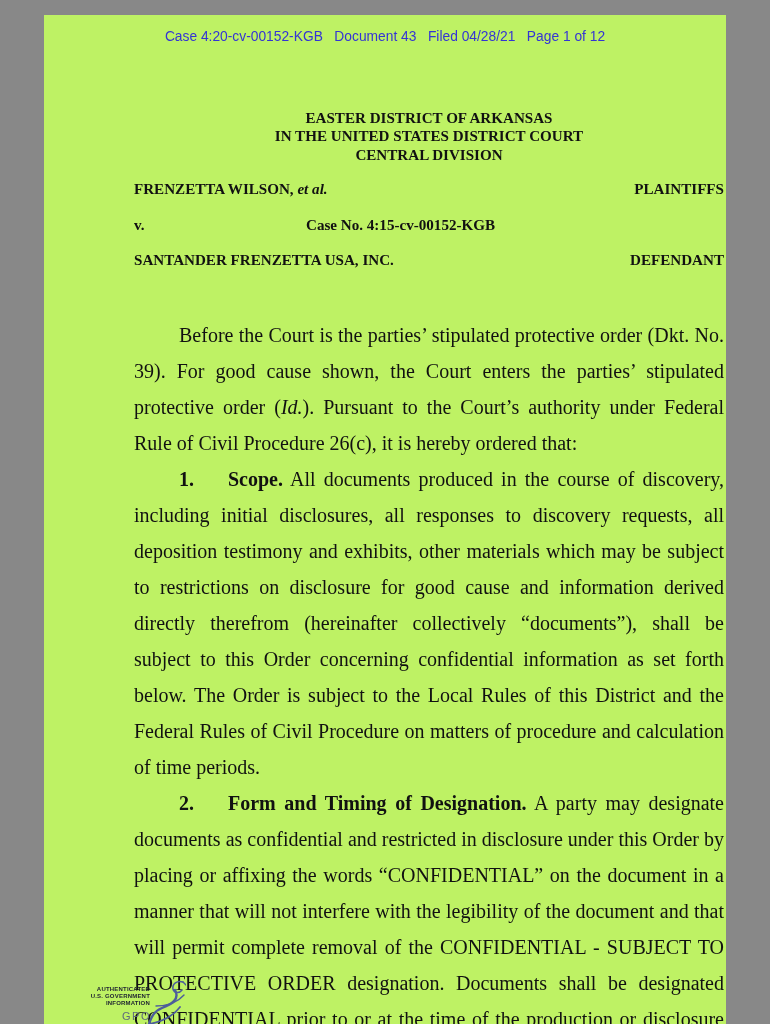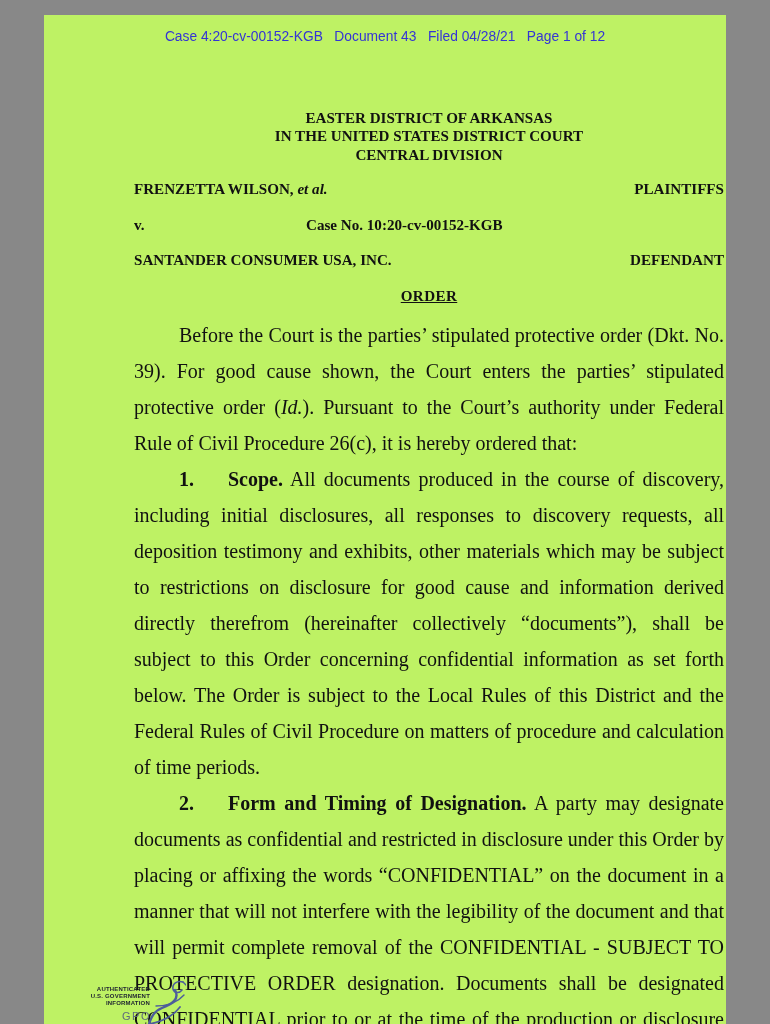--- a/index.html
+++ b/index.html
@@ -99,31 +99,28 @@
     <div>CENTRAL DIVISION</div>
   </div>
 
   <div class="caption">
     <div class="cap-row">
       <span>FRENZETTA WILSON, </span><span class="i">et al.</span>
       <span class="cap-right">PLAINTIFFS</span>
     </div>
     <div class="cap-row">
       <span>v.</span>
-      <span class="case-no">Case No. 10:20-cv-00152-KGB</span>
+      <span class="case-no">Case No. 4:15-cv-00152-KGB</span>
     </div>
     <div class="cap-row">
-      <span>SANTANDER CONSUMER USA, INC.</span>
+      <span>SANTANDER FRENZETTA USA, INC.</span>
       <span class="cap-right">DEFENDANT</span>
     </div>
   </div>
 
-  <div class="order-title">
-    <span>ORDER</span>
-  </div>
 
   <div class="order-body">
       <div class="para"><span>Before the Court is the parties’ stipulated protective order (Dkt. No. 39).  For good cause shown, the Court enters the parties’ stipulated protective order (</span><span class="i">Id.</span><span>).  Pursuant to the Court’s authority under Federal Rule of Civil Procedure 26(c), it is hereby ordered that:</span></div>
       <div class="para"><span class="b">1.</span><span class="tab"></span><span class="b">Scope.</span><span>  All documents produced in the course of discovery, including initial disclosures, all responses to discovery requests, all deposition testimony and exhibits, other materials which may be subject to restrictions on disclosure for good cause and information derived directly therefrom (hereinafter collectively “documents”), shall be subject to this Order concerning confidential information as set forth below.  The Order is subject to the Local Rules of this District and the Federal Rules of Civil Procedure on matters of procedure and calculation of time periods.</span></div>
       <div class="para justify-last"><span class="b">2.</span><span class="tab"></span><span class="b">Form and Timing of Designation.</span><span>  A party may designate documents as confidential and restricted in disclosure under this Order by placing or affixing the words “CONFIDENTIAL” on the document in a manner that will not interfere with the legibility of the document and that will permit complete removal of the CONFIDENTIAL - SUBJECT TO PROTECTIVE ORDER designation. Documents shall be designated CONFIDENTIAL prior to or at the time of the production or disclosure of the documents.  When electronically stored information is produced which itself cannot be marked with the designation CONFIDENTIAL,</span></div>
     </div>
 
   <div class="gpo-seal">
     <div class="gpo-text">
       <div>AUTHENTICATED</div>

